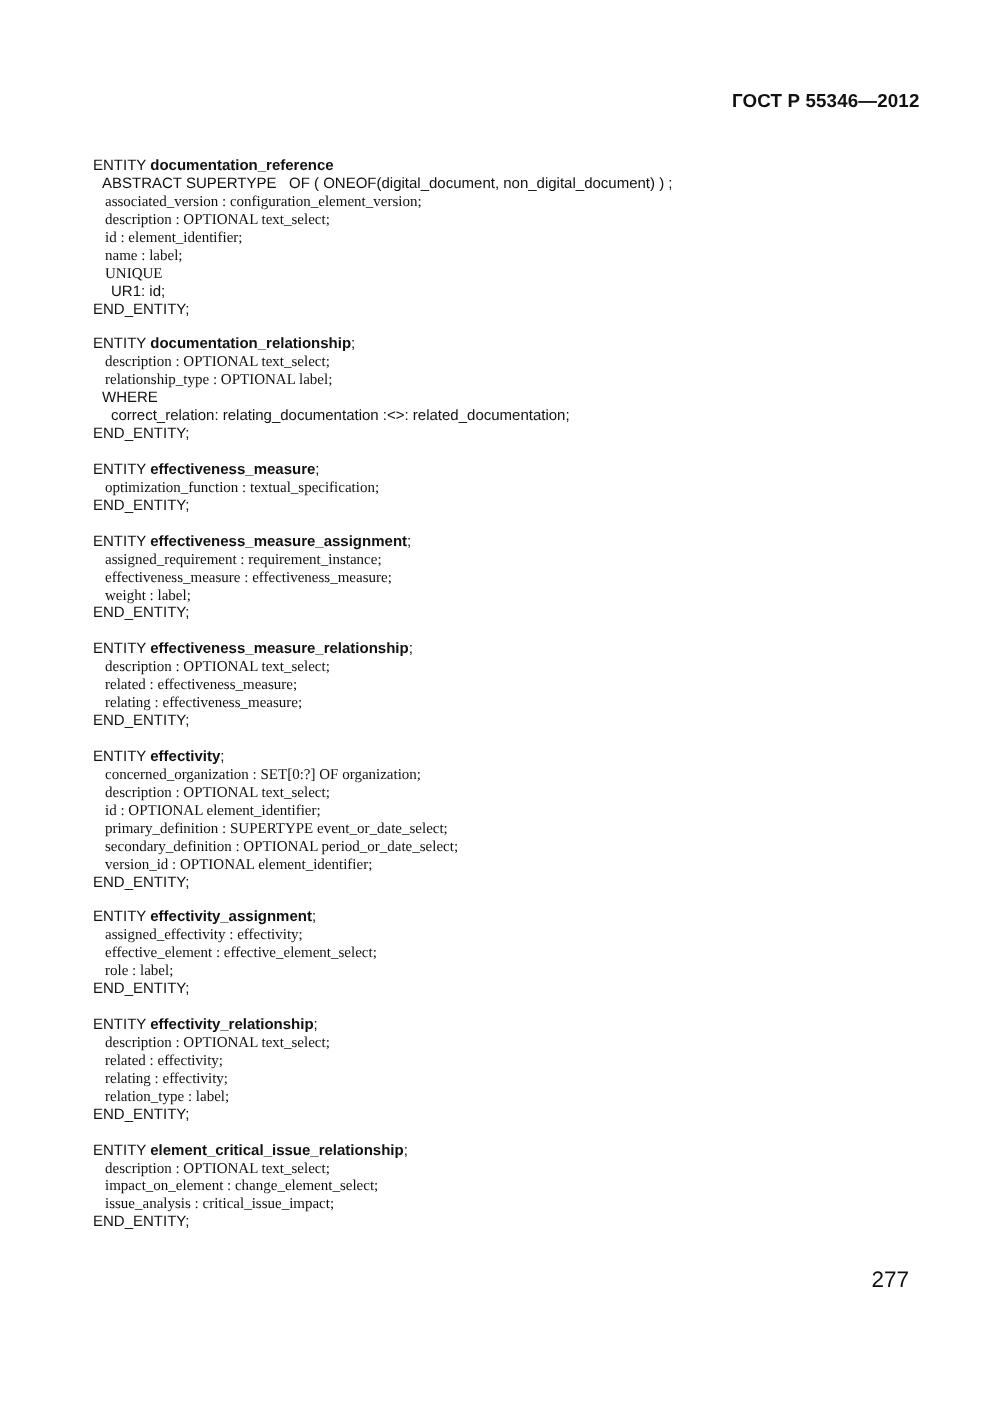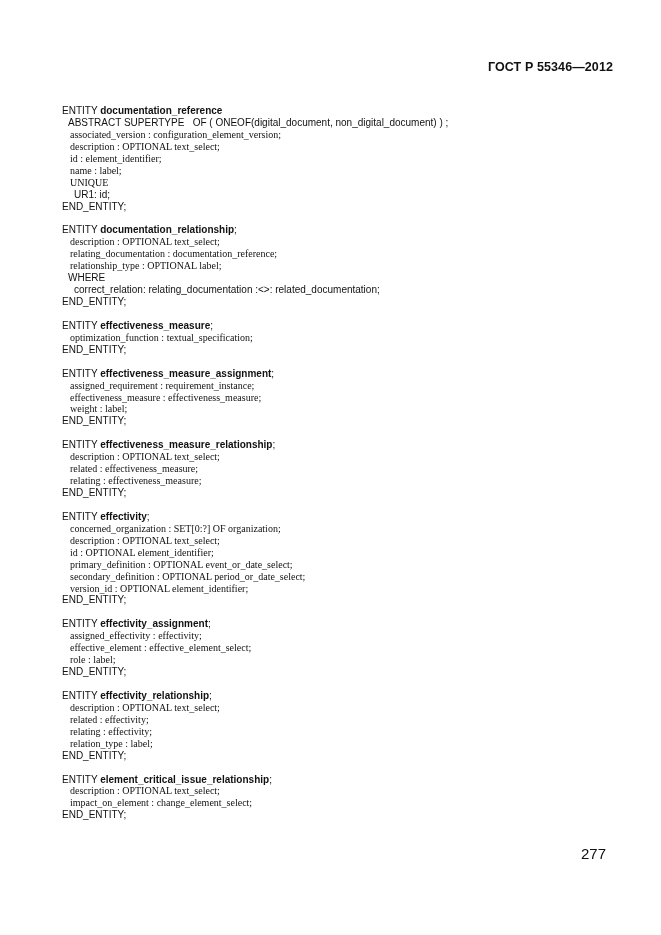--- a/index.html
+++ b/index.html
@@ -28,21 +28,20 @@
       <div class="line ind2">description : OPTIONAL text_select;</div>
       <div class="line ind2">id : element_identifier;</div>
       <div class="line ind2">name : label;</div>
       <div class="line ind2">UNIQUE</div>
       <div class="line ind3">UR1: id;</div>
       <div class="line">END_ENTITY;</div>
     </div>
     <div class="entity">
       <div class="line"><span>ENTITY </span><span class="name">documentation_relationship</span><span>;</span></div>
       <div class="line ind2">description : OPTIONAL text_select;</div>
-      <div class="line ind2">relating_documentation : documentation_reference;</div>
       <div class="line ind2">relationship_type : OPTIONAL label;</div>
       <div class="line ind1">WHERE</div>
       <div class="line ind3">correct_relation: relating_documentation :&lt;&gt;: related_documentation;</div>
       <div class="line">END_ENTITY;</div>
     </div>
     <div class="entity">
       <div class="line"><span>ENTITY </span><span class="name">effectiveness_measure</span><span>;</span></div>
       <div class="line ind2">optimization_function : textual_specification;</div>
       <div class="line">END_ENTITY;</div>
     </div>
@@ -58,21 +57,21 @@
       <div class="line ind2">description : OPTIONAL text_select;</div>
       <div class="line ind2">related : effectiveness_measure;</div>
       <div class="line ind2">relating : effectiveness_measure;</div>
       <div class="line">END_ENTITY;</div>
     </div>
     <div class="entity">
       <div class="line"><span>ENTITY </span><span class="name">effectivity</span><span>;</span></div>
       <div class="line ind2">concerned_organization : SET[0:?] OF organization;</div>
       <div class="line ind2">description : OPTIONAL text_select;</div>
       <div class="line ind2">id : OPTIONAL element_identifier;</div>
-      <div class="line ind2">primary_definition : OPTIONAL event_or_date_select;</div>
+      <div class="line ind2">primary_definition : SUPERTYPE event_or_date_select;</div>
       <div class="line ind2">secondary_definition : OPTIONAL period_or_date_select;</div>
       <div class="line ind2">version_id : OPTIONAL element_identifier;</div>
       <div class="line">END_ENTITY;</div>
     </div>
     <div class="entity">
       <div class="line"><span>ENTITY </span><span class="name">effectivity_assignment</span><span>;</span></div>
       <div class="line ind2">assigned_effectivity : effectivity;</div>
       <div class="line ind2">effective_element : effective_element_select;</div>
       <div class="line ind2">role : label;</div>
       <div class="line">END_ENTITY;</div>
@@ -82,17 +81,18 @@
       <div class="line ind2">description : OPTIONAL text_select;</div>
       <div class="line ind2">related : effectivity;</div>
       <div class="line ind2">relating : effectivity;</div>
       <div class="line ind2">relation_type : label;</div>
       <div class="line">END_ENTITY;</div>
     </div>
     <div class="entity">
       <div class="line"><span>ENTITY </span><span class="name">element_critical_issue_relationship</span><span>;</span></div>
       <div class="line ind2">description : OPTIONAL text_select;</div>
       <div class="line ind2">impact_on_element : change_element_select;</div>
+      <div class="line ind2">issue_analysis : critical_issue_impact;</div>
       <div class="line">END_ENTITY;</div>
     </div>
   </div>
 
 <div class="page-number">277</div>
 
 </body></html>

